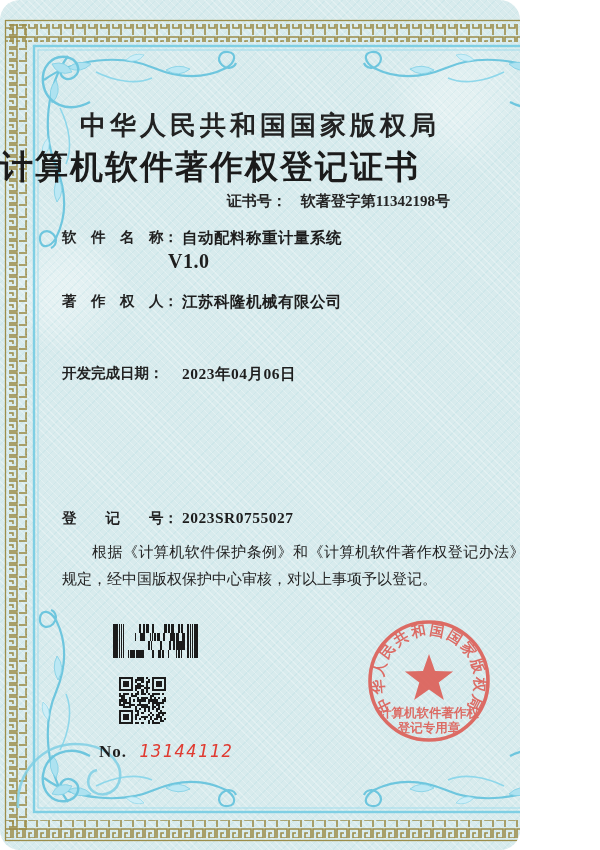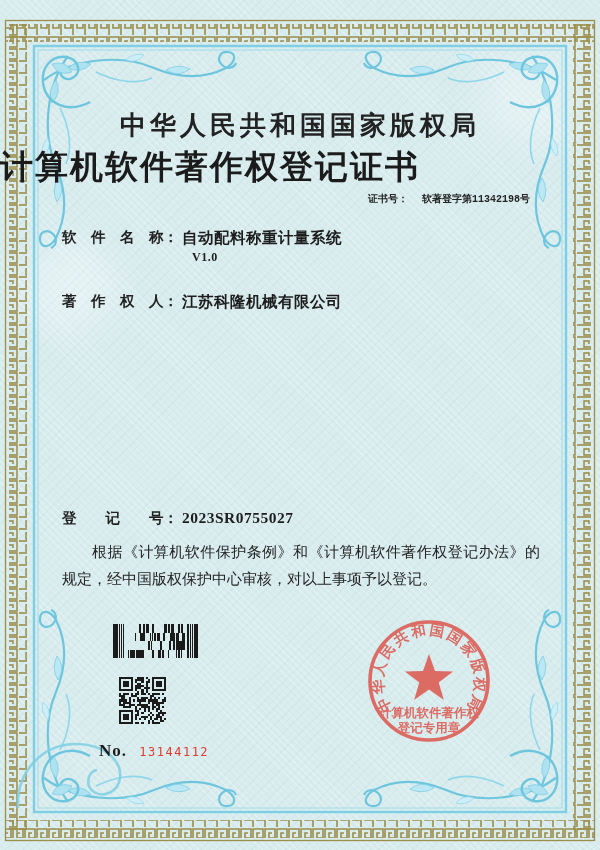--- a/index.html
+++ b/index.html
@@ -1,64 +1,65 @@
 <!DOCTYPE html>
 <html><head>
 <meta charset="utf-8">
 <style>
   html,body{margin:0;padding:0;}
   .page{
     position:relative;
-    width:600px;height:850px;
+    width:520px;height:850px;
     overflow:hidden;
     background-color:#d8ebed;
     background-image:
       repeating-linear-gradient(45deg, rgba(255,255,255,0.28) 0 1px, rgba(255,255,255,0) 1px 5px),
       repeating-linear-gradient(-45deg, rgba(120,195,205,0.10) 0 1px, rgba(120,195,205,0) 1px 6px),
       radial-gradient(circle at 12% 34%, rgba(255,255,255,0.35) 0 2%, rgba(255,255,255,0) 9%),
       radial-gradient(circle at 88% 12%, rgba(255,255,255,0.3) 0 2%, rgba(255,255,255,0) 8%);
     font-family:"Liberation Serif","DejaVu Serif",serif;
     color:#1e1e1e;
+    border-radius:20px;
   }
   .border-svg{position:absolute;left:0;top:0;z-index:1;pointer-events:none;}
   .abs{position:absolute;z-index:2;}
   .issuer{
     left:0;right:0;top:108px;text-align:center;
     font-size:26px;font-weight:bold;letter-spacing:4px;color:#222;
   }
   .cert-title{
     left:0;right:0;top:145px;
     font-size:33px;font-weight:bold;letter-spacing:2px;color:#1b1b1b;
   }
   .cert-no-line{
-    right:70px;top:192px;font-size:10px;font-weight:bold;
-    font-family:Liberation Mono, monospace;color:#242424;
+    right:70px;top:192px;font-size:15px;font-weight:bold;
+    font-family:Liberation Serif, serif;color:#242424;
   }
   .cert-no-line .gap{display:inline-block;width:14px;}
   .field-row{left:62px;height:20px;white-space:nowrap;}
   .field-label{
     display:inline-block;width:116px;
     font-family:"Liberation Sans","DejaVu Sans",sans-serif;
     font-weight:bold;font-size:14.5px;color:#222;vertical-align:top;
   }
   .field-value{
     display:inline-block;font-size:15.5px;font-weight:bold;color:#1d1d1d;
     letter-spacing:0.5px;vertical-align:top;
   }
-  .value-line2{left:192px;font-size:12px;font-weight:bold;letter-spacing:0.5px;}
+  .value-line2{left:168px;font-size:20px;font-weight:bold;letter-spacing:0.5px;}
   .statement{
     left:62px;top:538px;width:478px;
     font-family:Liberation Sans, sans-serif;
     font-size:15px;line-height:27px;text-indent:2em;text-align:justify;color:#242424;
   }
   .serial-line{left:99px;top:741px;font-size:17px;white-space:nowrap;}
   .serial-no-label{font-weight:bold;color:#1c1c1c;letter-spacing:1px;}
   .serial-number{
     font-family:"DejaVu Sans Mono","Liberation Mono",monospace;
-    color:#e03b31;font-size:12px;letter-spacing:1.5px;margin-left:8px;
+    color:#e03b31;font-size:17px;letter-spacing:1.5px;margin-left:8px;font-style:italic;
   }
   .issue-date{
     left:366px;top:738px;font-size:19px;font-weight:bold;letter-spacing:0.5px;color:#151515;
   }
   .seal-svg{left:359px;top:611px;opacity:0.88;}
   .barcode-svg{left:113px;top:624px;}
   .qr-svg{left:119px;top:677px;}
 </style>
 </head>
 <body>
@@ -114,20 +115,24 @@
     <span class="field-label">软　件　名　称：</span>
     <span class="field-value">自动配料称重计量系统</span>
   </div>
   <div class="abs value-line2" style="top:250px">V1.0</div>
 
   <div class="abs field-row" style="top:292px">
     <span class="field-label">著　作　权　人：</span>
     <span class="field-value">江苏科隆机械有限公司</span>
   </div>
 
+  <div class="abs field-row" style="top:364px">
+    <span class="field-label">开发完成日期：</span>
+    <span class="field-value">2023年04月06日</span>
+  </div>
 
 
 
 
   <div class="abs field-row" style="top:509px">
     <span class="field-label">登　　记　　号：</span>
     <span class="field-value">2023SR0755027</span>
   </div>
 
   <div class="abs statement">根据《计算机软件保护条例》和《计算机软件著作权登记办法》的规定，经中国版权保护中心审核，对以上事项予以登记。</div>

